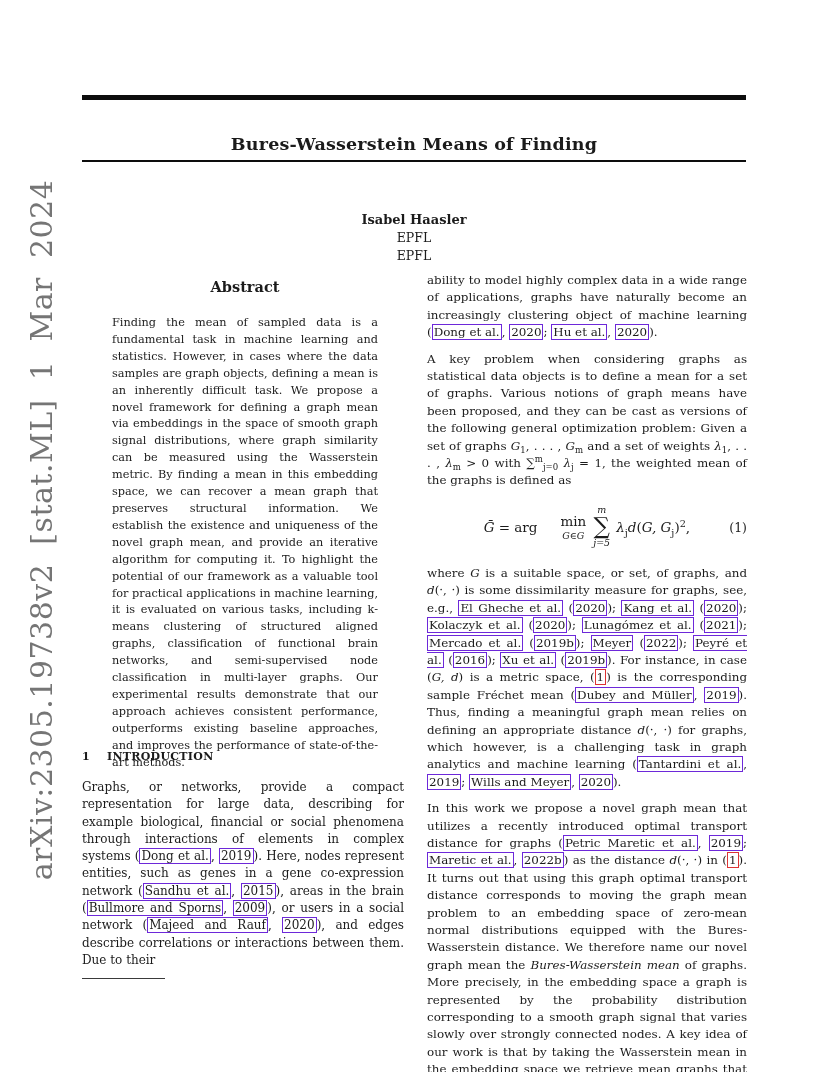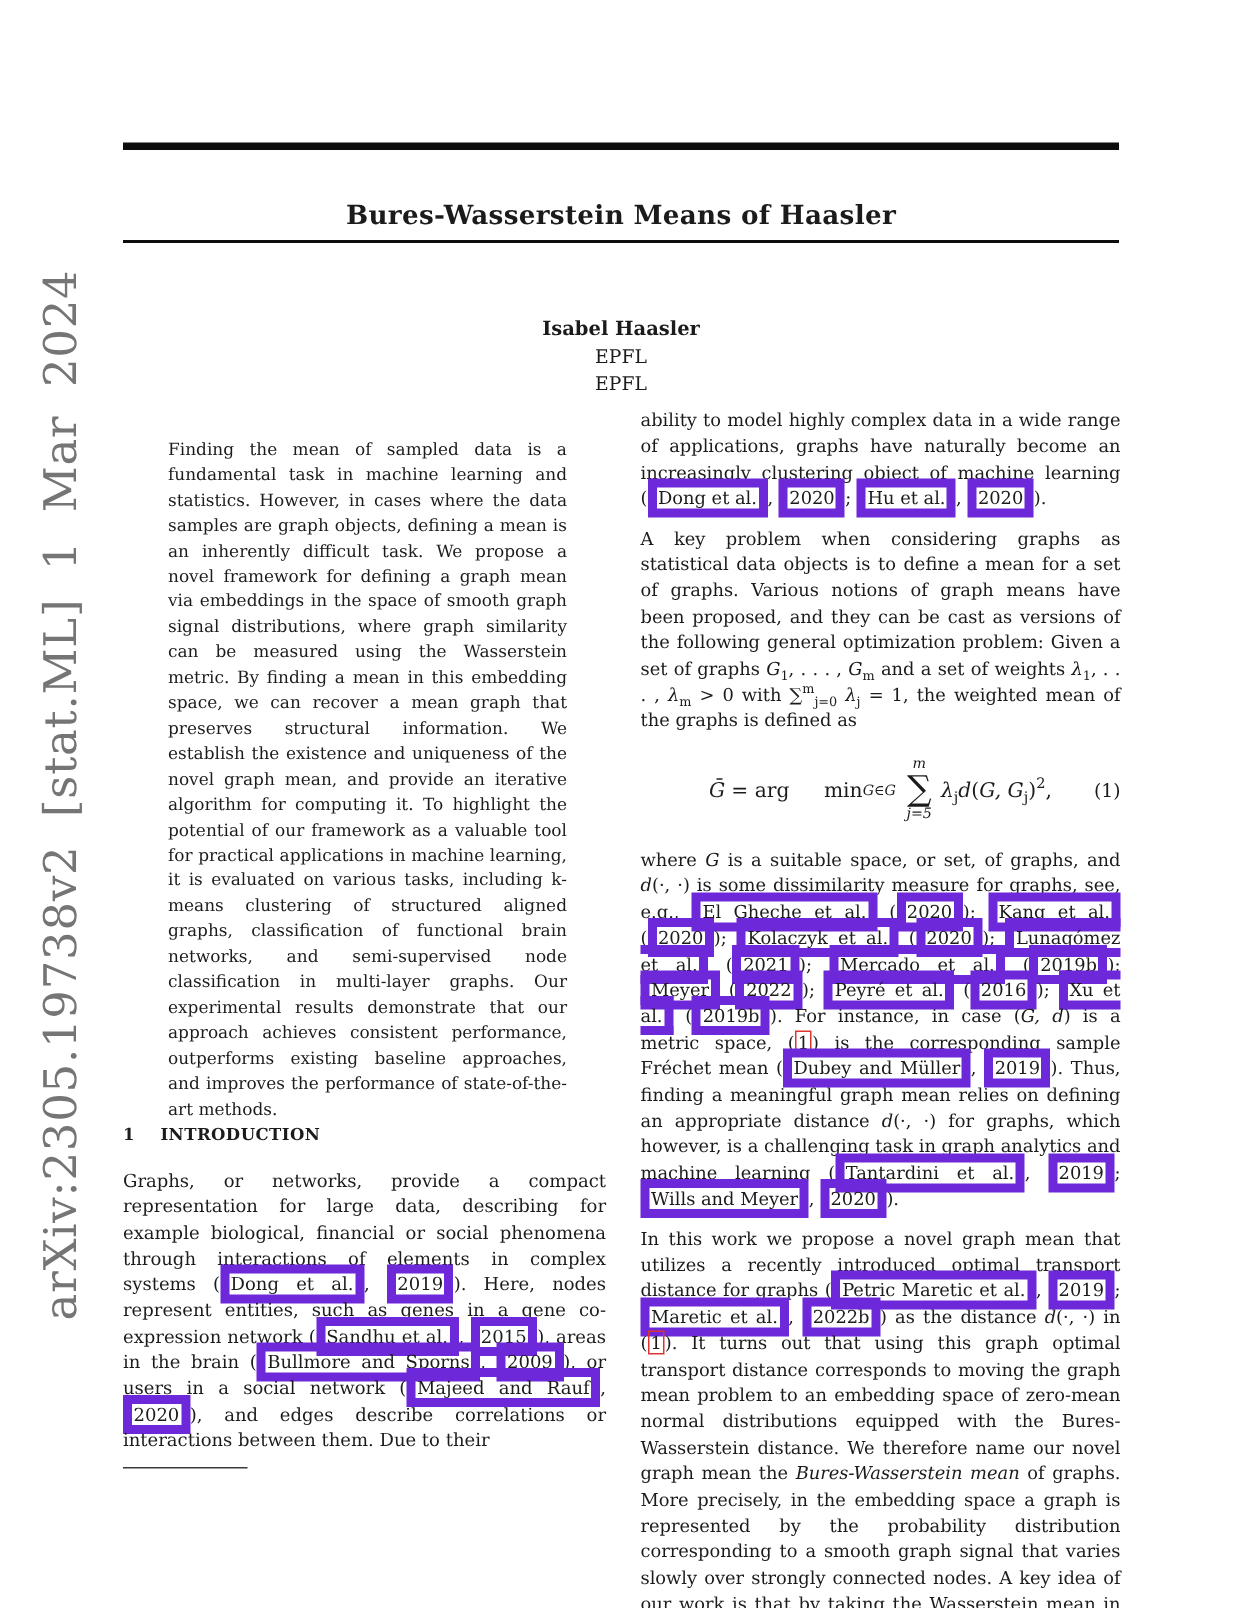--- a/index.html
+++ b/index.html
@@ -30,55 +30,56 @@
   .abstract-body { margin:20px 26px 0 30px; font-size:11.3px; line-height:16.9px;
                    text-align:justify; }
   .intro { position:absolute; left:0; right:0; top:478px; }
   .section-head { font-size:11px; font-weight:bold; margin:0 0 16px 0; letter-spacing:.3px; }
   .section-head .sec-label { margin-left:17px; }
   p.body-text { margin:0 0 9px 0; font-size:11.9px; line-height:17.4px; text-align:justify; }
   .col-left p.body-text { font-size:12px; line-height:17.3px; }
   .footnote-rule { width:83px; border:0; border-top:1.2px solid #3a3a3a; margin:9px 0 0 0; }
   
   .seg-i { font-style:italic; }
-  .seg-g { border:6px solid #6d28d9; padding:0 1px; }
+  .seg-g { border:1px solid #6d28d9; padding:0 1px; }
   .seg-r { border:1px solid #dd3333; padding:0 1px; }
   sub,sup { font-size:.72em; line-height:0; }
   
   .equation { position:relative; display:flex; justify-content:center; align-items:center;
               margin:4px 0 10px 0; height:56px; font-size:13.5px; }
   .eq-var { font-style:italic; }
   .eq-prefix-rest { margin-left:4px; }
-  .minstack { display:inline-flex; align-items:center; margin:0 5px 0 23px; }
+  .minstack { display:inline-flex; flex-direction:column; align-items:center; margin:0 5px 0 23px; }
   .opsub { font-size:9.5px; font-style:italic; margin-top:2px; line-height:1; }
   .sumstack { display:inline-flex; flex-direction:column; align-items:center; margin:0 6px 0 2px; }
   .sumlimit { font-size:9.5px; font-style:italic; line-height:1.1; }
   .sumsym { font-size:23px; line-height:1; }
   .eq-number { position:absolute; right:0; top:50%; transform:translateY(-50%); font-size:12.5px; }
 </style>
 </head>
 <body>
 
 <div class="rule-top"></div>
-<h1 class="paper-title">Bures-Wasserstein Means of Haasler</h1>
+<h1 class="paper-title">Bures-Wasserstein Means of Finding</h1>
 <div class="rule-mid"></div>
 
 <div class="authors">
   <div class="author">
     <div class="name">Isabel Haasler</div>
     <div class="affil">EPFL</div>
   </div>
   <div class="author">
     <div class="affil">EPFL</div>
   </div>
 </div>
 
 <div class="watermark">arXiv:2305.19738v2 [stat.ML] 1 Mar 2024</div>
 
 <div class="col-left">
+  <div class="abstract-head">Abstract</div>
   <div class="abstract-body">Finding the mean of sampled data is a fundamental task in machine learning and statistics. However, in cases where the data samples are graph objects, defining a mean is an inherently difficult task. We propose a novel framework for defining a graph mean via embeddings in the space of smooth graph signal distributions, where graph similarity can be measured using the Wasserstein metric. By finding a mean in this embedding space, we can recover a mean graph that preserves structural information. We establish the existence and uniqueness of the novel graph mean, and provide an iterative algorithm for computing it. To highlight the potential of our framework as a valuable tool for practical applications in machine learning, it is evaluated on various tasks, including k-means clustering of structured aligned graphs, classification of functional brain networks, and semi-supervised node classification in multi-layer graphs. Our experimental results demonstrate that our approach achieves consistent performance, outperforms existing baseline approaches, and improves the performance of state-of-the-art methods.</div>
   <div class="intro">
     <div class="section-head">
       <span class="sec-number">1</span><span class="sec-label">INTRODUCTION</span>
     </div>
     <p class="body-text"><span>Graphs, or networks, provide a compact representation for large data, describing for example biological, financial or social phenomena through interactions of elements in complex systems (</span><span class="seg-g">Dong et al.</span><span>, </span><span class="seg-g">2019</span><span>). Here, nodes represent entities, such as genes in a gene co-expression network (</span><span class="seg-g">Sandhu et al.</span><span>, </span><span class="seg-g">2015</span><span>), areas in the brain (</span><span class="seg-g">Bullmore and Sporns</span><span>, </span><span class="seg-g">2009</span><span>), or users in a social network (</span><span class="seg-g">Majeed and Rauf</span><span>, </span><span class="seg-g">2020</span><span>), and edges describe correlations or interactions between them. Due to their</span></p>
     <hr class="footnote-rule">
   </div>
 </div>
 

